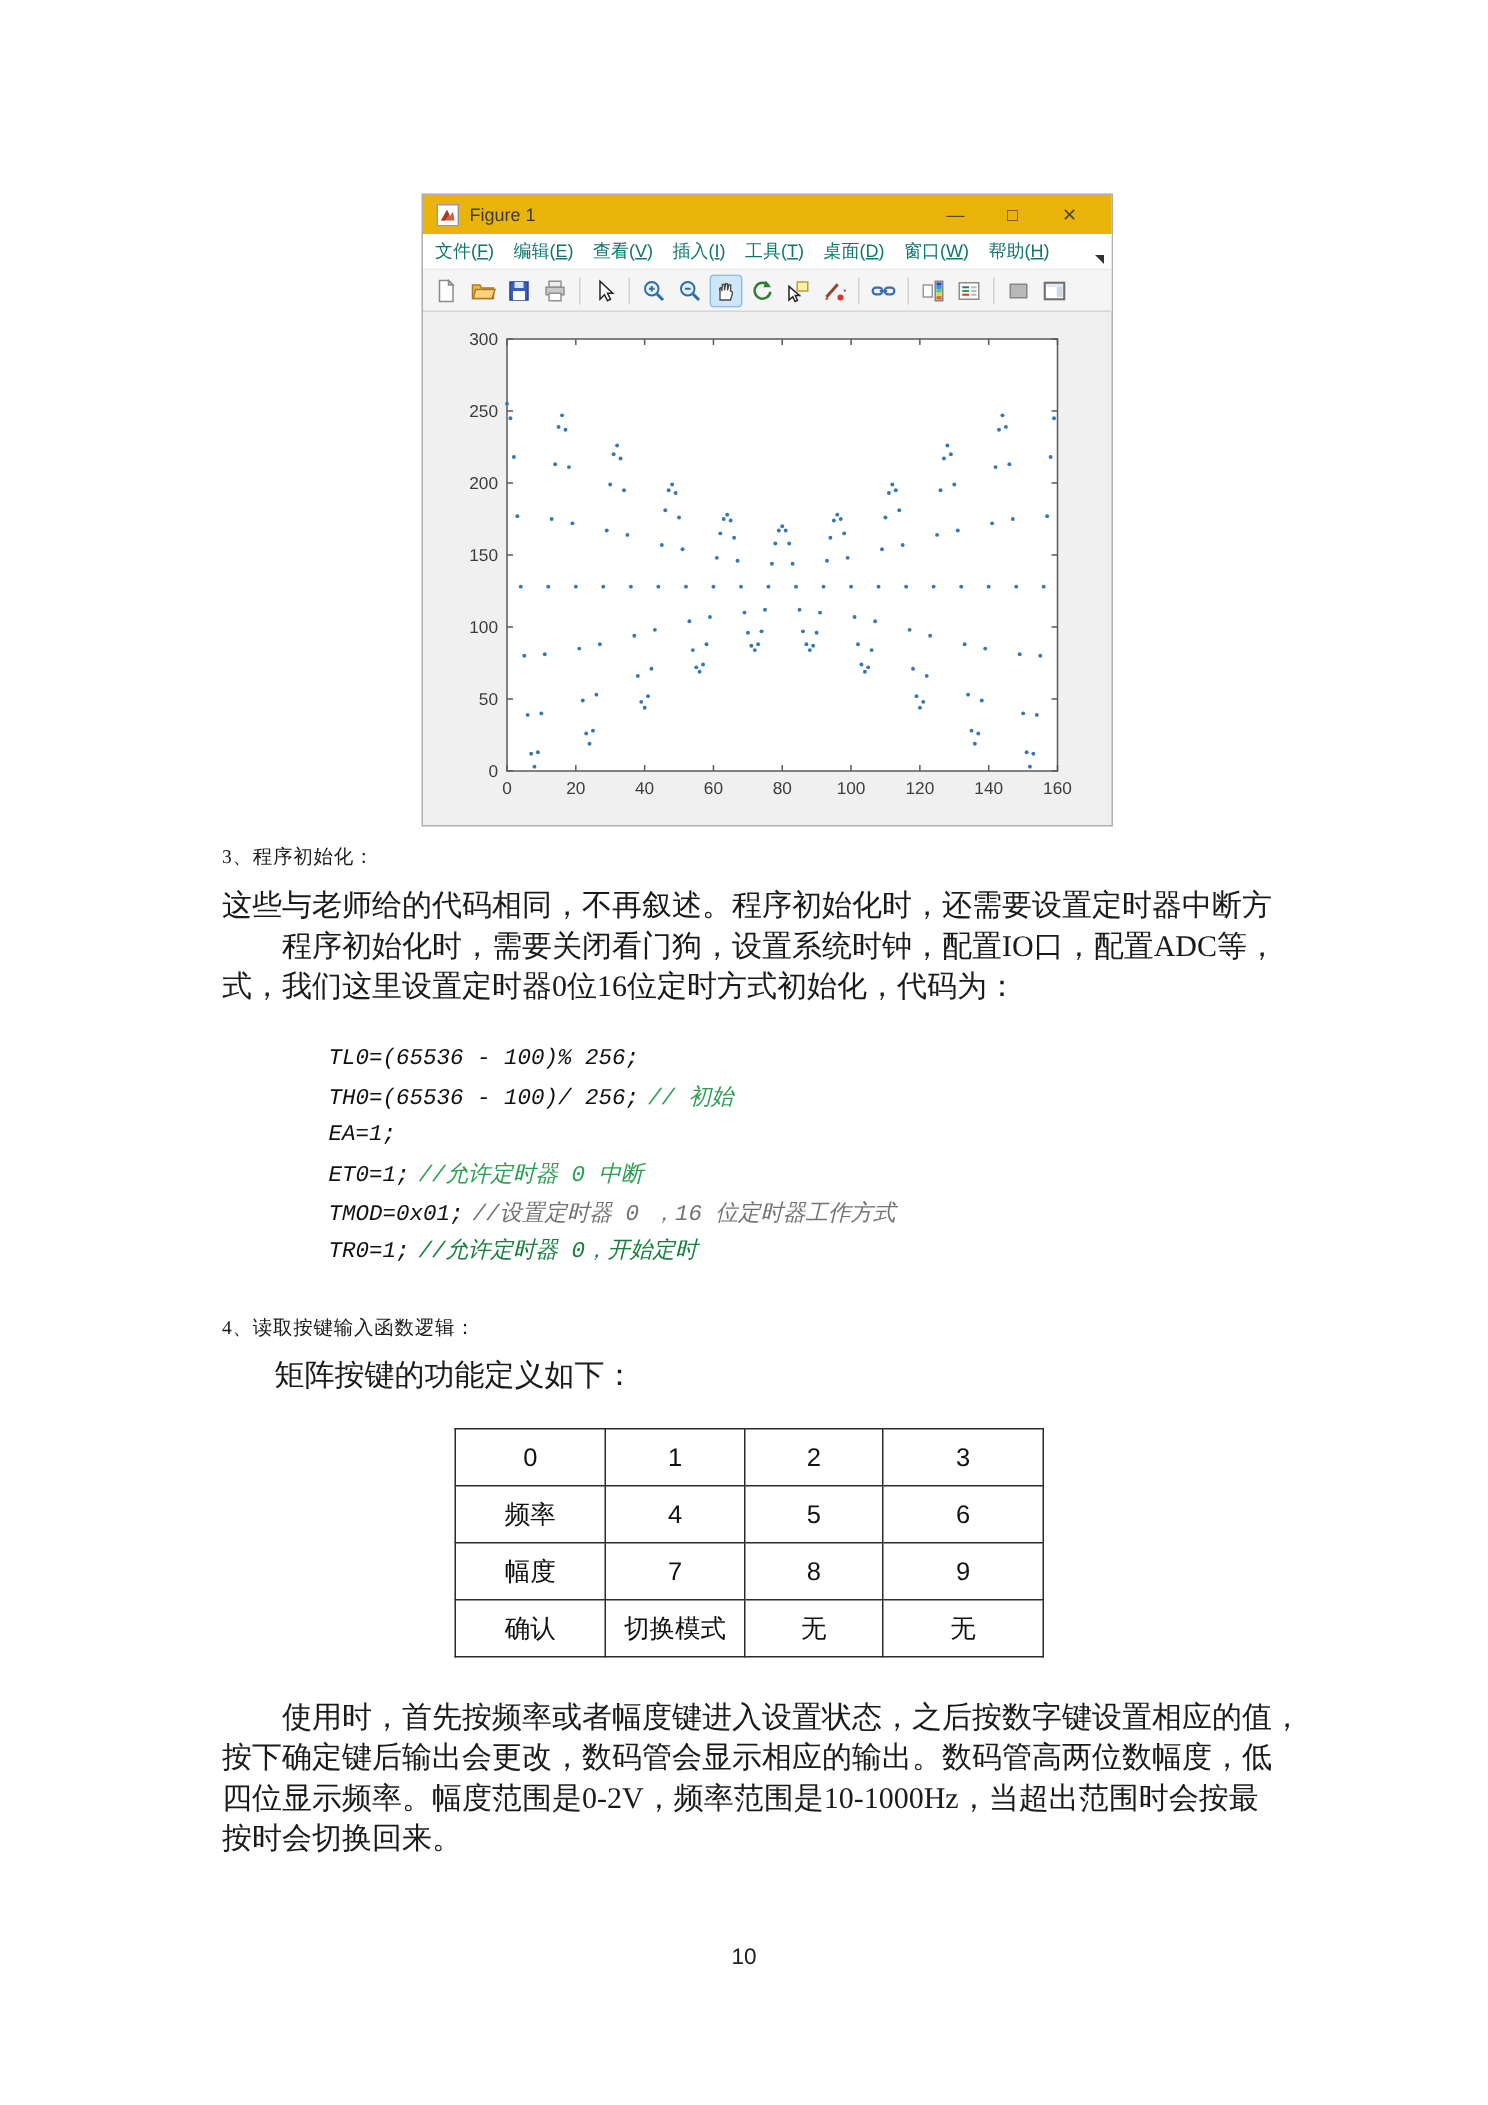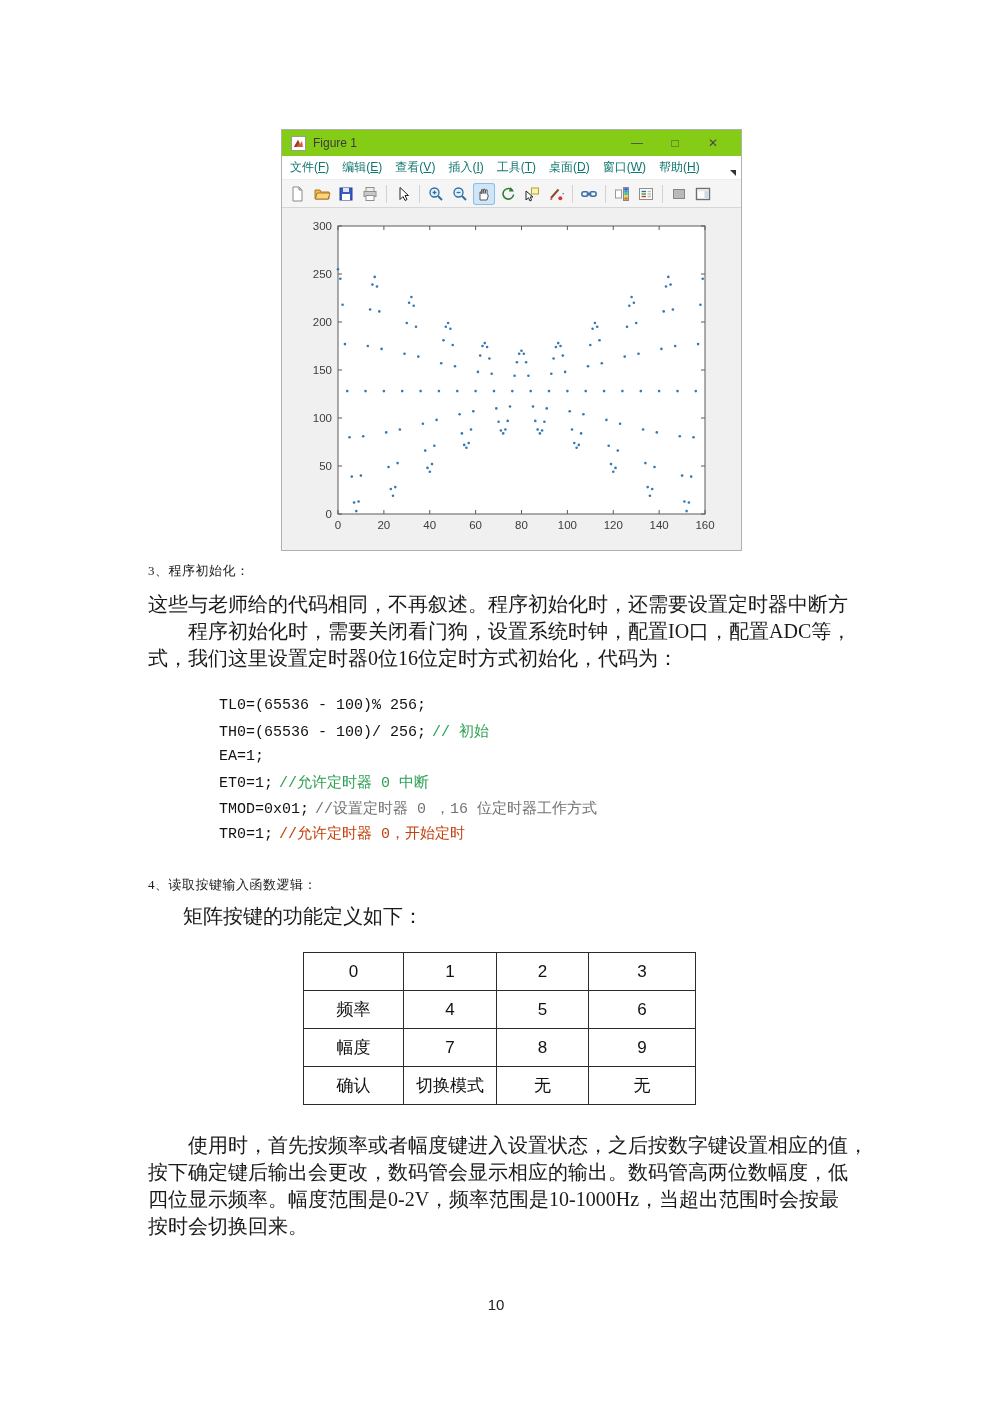--- a/index.html
+++ b/index.html
@@ -8,21 +8,21 @@
     position:relative; width:992px; height:1403px; background:#ffffff;
     font-family:"Liberation Serif", serif; color:#1a1a1a; overflow:hidden;
   }
 
   
   .fig-window {
     position:absolute; left:281px; top:129px; width:461px; height:422px;
     background:#f0f0f0; border:1px solid #b0b0b0;
     font-family:"Liberation Sans", sans-serif;
   }
-  .titlebar { height:26px; background:#84cc16; display:flex; align-items:center; padding:0 9px; }
+  .titlebar { height:26px; background:#eab308; display:flex; align-items:center; padding:0 9px; }
   .app-icon { width:15px; height:15px; display:inline-flex; }
   .win-title { font-size:12px; color:#3c3c3c; margin-left:7px; }
   .win-controls { margin-left:auto; display:flex; }
   .win-btn { width:38px; text-align:center; font-size:12px; color:#4a4a4a; cursor:default; line-height:26px; }
   .menubar { height:24px; background:#ffffff; display:flex; align-items:center; padding:0 8px; position:relative; border-bottom:1px solid #ececec; }
   .menu-item { font-size:12px; color:#0f766e; margin-right:13px; white-space:nowrap; }
   .menu-overflow { position:absolute; right:5px; bottom:3px; width:0; height:0;
     border-top:6px solid #333; border-left:6px solid transparent; }
   .toolbar { height:28px; background:#f5f5f5; border-bottom:1px solid #d6d6d6; display:flex; align-items:center; padding:0 4px; }
   .tb-btn { width:22px; height:22px; display:inline-flex; align-items:center; justify-content:center; border-radius:3px; margin:0 1px; }
@@ -37,21 +37,21 @@
   #sec4-heading { top:876px; }
   .para { position:absolute; left:148px; width:703px; font-size:20px; line-height:27px; }
   #sec3-para { top:591px; }
   #usage-para { top:1132px; }
   .tline { white-space:nowrap; }
   .tline.indent { padding-left:40px; }
   #sec4-sub { position:absolute; left:183px; top:903px; font-size:20px; }
 
   
   .code-block { position:absolute; left:219px; top:697px; font-family:"Liberation Mono","DejaVu Sans Mono",monospace; font-size:15px; }
-  .code-line { height:25.4px; white-space:pre; color:#111; }
+  .code-line { height:25.4px; white-space:pre; color:#111;font-style:italic; }
   .code-comment { margin-left:6px; }
 
   
   .keypad-table { position:absolute; left:303px; top:952px; border-collapse:collapse;
     font-family:"Liberation Sans", sans-serif; font-size:17px; color:#111; }
   .keypad-table td { border:1.5px solid #2b2b2b; text-align:center; vertical-align:middle; height:38px; }
   .keypad-table td.c0 { width:100px; } .keypad-table td.c1 { width:93px; }
   .keypad-table td.c2 { width:92px; } .keypad-table td.c3 { width:107px; }
 
   .page-number { position:absolute; left:0; right:0; top:1296px; text-align:center; font-size:15px; font-family:"Liberation Sans", sans-serif; color:#222; }
@@ -430,21 +430,21 @@
       <div class="tline indent">程序初始化时，需要关闭看门狗，设置系统时钟，配置IO口，配置ADC等，</div>
       <div class="tline">式，我们这里设置定时器0位16位定时方式初始化，代码为：</div>
     </div>
 
   <div class="code-block" id="code-lines">
       <div class="code-line"><span>TL0=(65536 - 100)% 256;</span></div>
       <div class="code-line"><span>TH0=(65536 - 100)/ 256;</span><span class="code-comment" style="color: rgb(43, 160, 82);">// 初始</span></div>
       <div class="code-line"><span>EA=1;</span></div>
       <div class="code-line"><span>ET0=1;</span><span class="code-comment" style="color: rgb(43, 160, 82);">//允许定时器 0 中断</span></div>
       <div class="code-line"><span>TMOD=0x01;</span><span class="code-comment" style="color: #737373;">//设置定时器 0 ，16 位定时器工作方式</span></div>
-      <div class="code-line"><span>TR0=1;</span><span class="code-comment" style="color: #c2410c; text-align: center;">//允许定时器 0，开始定时</span></div>
+      <div class="code-line"><span>TR0=1;</span><span class="code-comment" style="color: #15803d; text-align: center;">//允许定时器 0，开始定时</span></div>
     </div>
 
   <div class="sec-heading" id="sec4-heading">4、读取按键输入函数逻辑：</div>
   <div id="sec4-sub">矩阵按键的功能定义如下：</div>
 
   <table class="keypad-table">
     <tbody id="keypad-body">
         <tr>
           <td class="c0">0</td>
           <td class="c1">1</td>

